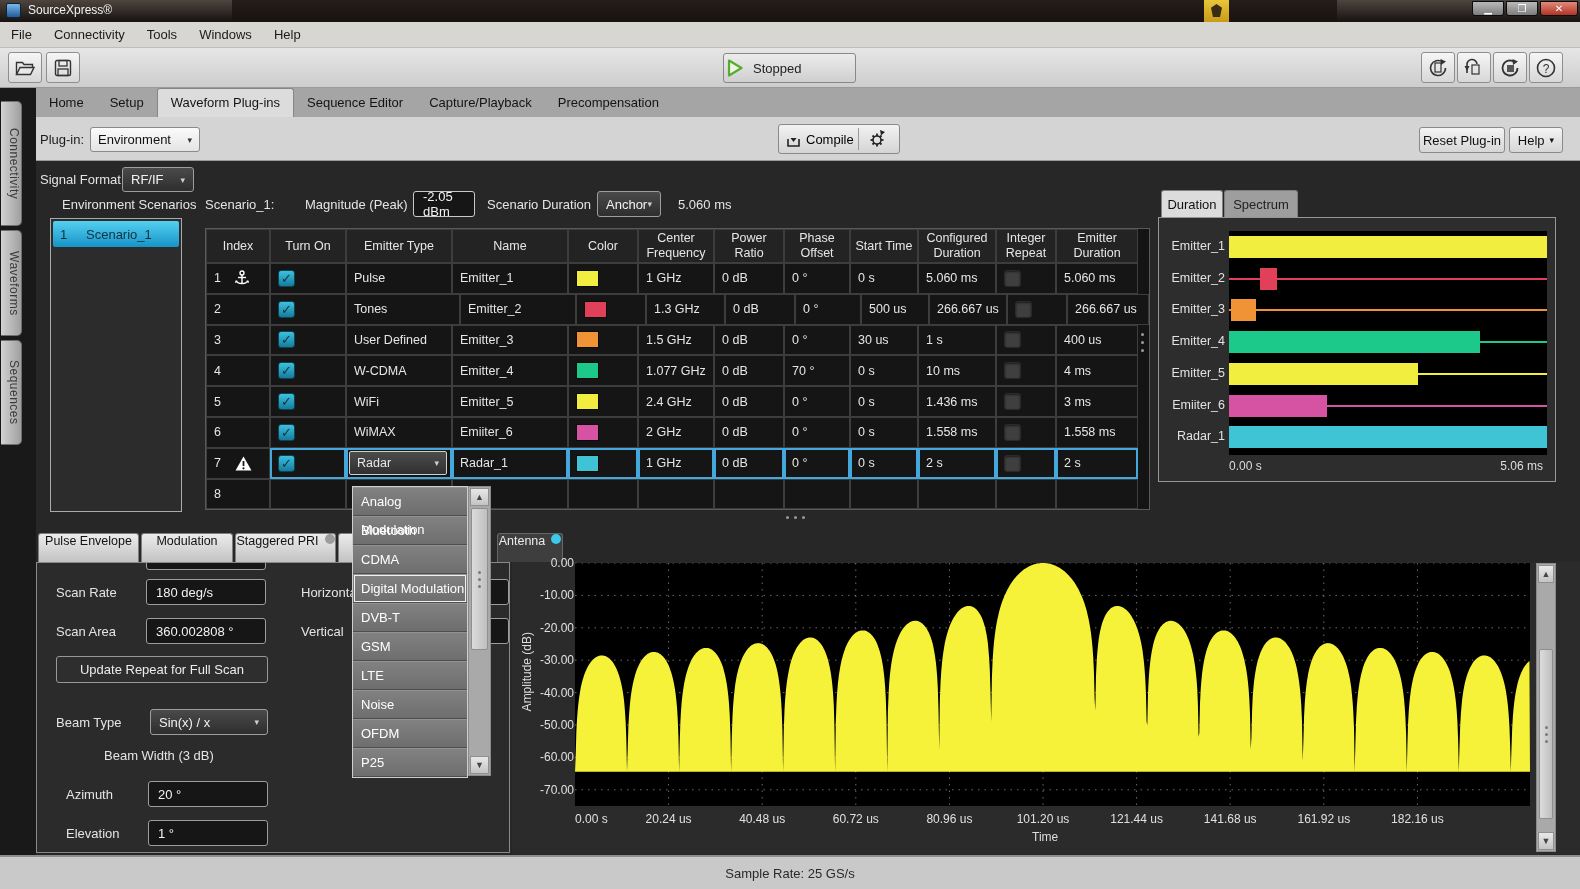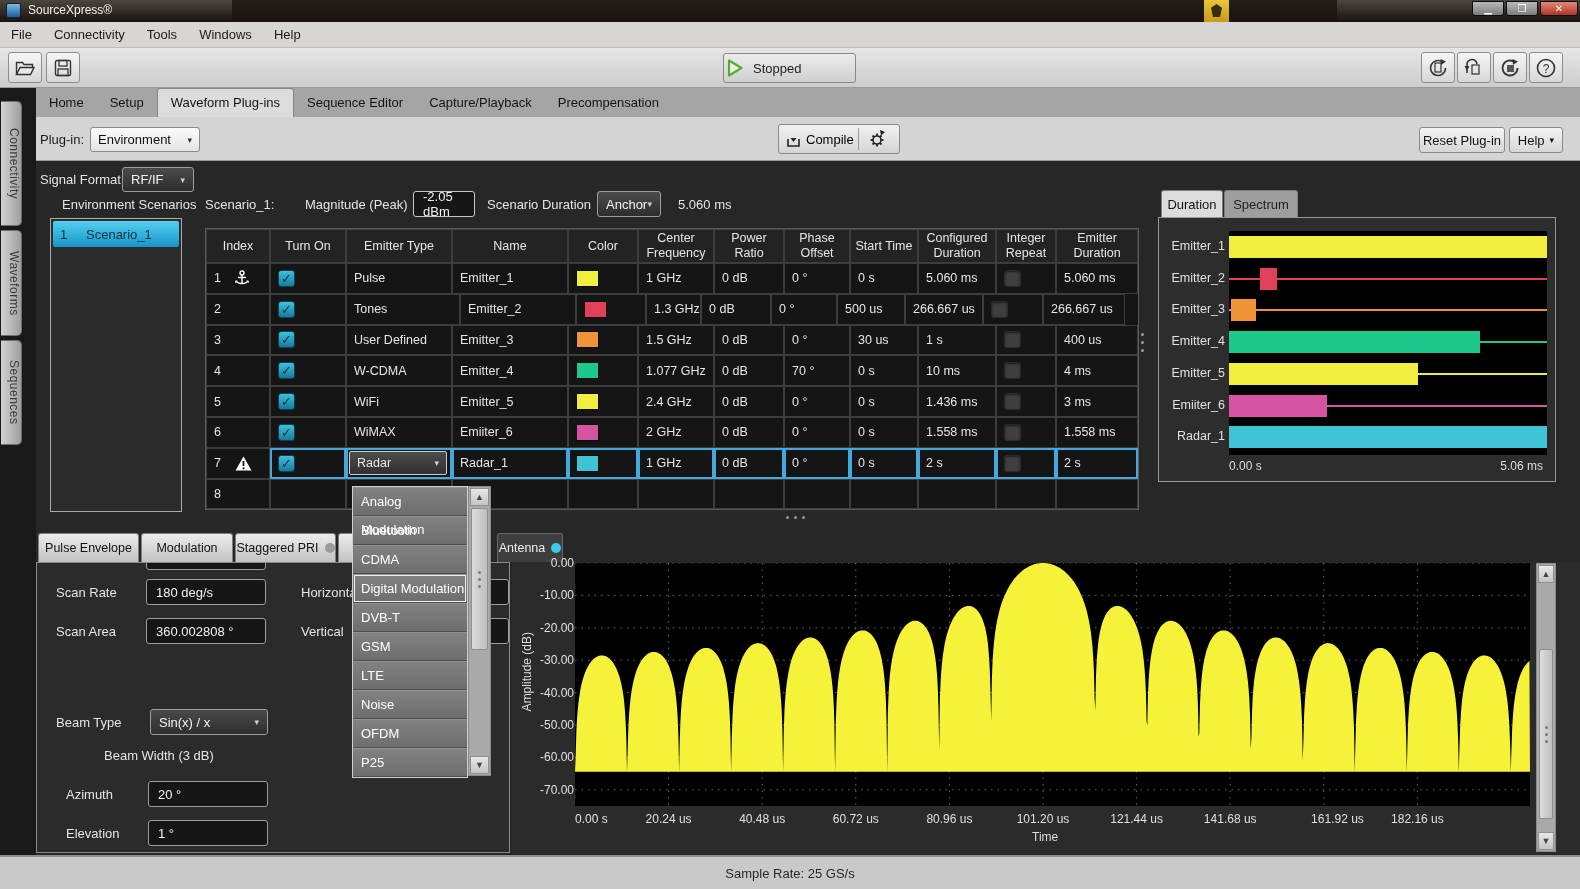--- a/index.html
+++ b/index.html
@@ -86,21 +86,21 @@
   .ptab.on{background:#dcdcdc;color:#111;z-index:2;}
   .ptab.off2{background:#9e9e9e;color:#222;}
   #duration-panel{position:absolute;left:1122px;top:56px;width:398px;height:265px;background:#2d2d2d;border:1px solid #979797;box-sizing:border-box;}
   #duration-plot{position:absolute;left:70px;top:13px;width:318px;height:224px;background:#000;}
   .dur-label{position:absolute;width:58px;text-align:right;font-size:12.5px;color:#e2e2e2;right:330px;}
   .dur-line{position:absolute;height:2px;}
   .dur-block{position:absolute;height:22px;}
   .dur-axis{position:absolute;font-size:12px;color:#dedede;top:241px;}
   
   .btab{position:absolute;top:372px;height:29px;background:linear-gradient(#ececec,#c2c2c2);border:1px solid #7e7e7e;
-      border-bottom:none;border-radius:3px 3px 0 0;font-size:12.5px;color:#111;display:flex;align-items:center;
+      border-bottom:none;border-radius:3px 3px 0 0;font-size:12.5px;color:#111;display:flex;align-items:flex-start;
       justify-content:center;gap:6px;box-sizing:border-box;overflow:hidden;}
   .btab.on{background:#3e3e3e;color:#ececec;border-color:#666;}
   .dot{width:10px;height:10px;border-radius:50%;}
   #form-panel{position:absolute;left:0px;top:401px;width:474px;height:291px;background:#2b2b2b;border:1px solid #8a8a8a;
       box-sizing:border-box;overflow:hidden;}
   #plot-panel{position:absolute;left:476px;top:401px;width:1068px;height:292px;background:#2b2b2b;}
   #antenna-plot{position:absolute;left:63px;top:1px;width:955px;height:243px;background:#000;}
   .ytick{position:absolute;width:52px;text-align:right;font-size:12px;color:#e0e0e0;right:1006px;}
   .xtick{position:absolute;top:250px;width:80px;margin-left:-40px;text-align:center;font-size:12px;color:#e0e0e0;}
   #amp-label{position:absolute;left:8px;top:70px;font-size:12px;color:#dedede;writing-mode:vertical-rl;transform:rotate(180deg);}
@@ -329,21 +329,21 @@
           <span>2</span>
         </div>
         <div class="tcell" style="width: 76px; height: 30.8px;">
           <div class="cbox">✓</div>
         </div>
         <div class="tcell" style="width: 114px; height: 30.8px;">Tones</div>
         <div class="tcell" style="width: 116px; height: 30.8px;">Emitter_2</div>
         <div class="tcell" style="width: 70px; height: 30.8px;">
           <div class="swatch" style="background:#e04158"></div>
         </div>
-        <div class="tcell" style="width: 55px; height: 30.8px;">1.3 GHz</div>
+        <div class="tcell" style="width: 79px; height: 30.8px;">1.3 GHz</div>
         <div class="tcell" style="width: 70px; height: 30.8px;">0 dB</div>
         <div class="tcell" style="width: 66px; height: 30.8px;">0 °</div>
         <div class="tcell" style="width: 68px; height: 30.8px;">500 us</div>
         <div class="tcell" style="width: 78px; height: 30.8px;">266.667 us</div>
         <div class="tcell" style="width: 60px; height: 30.8px;">
           <div class="cbox off"></div>
         </div>
         <div class="tcell" style="width: 82px; height: 30.8px;">266.667 us</div>
       </div>
       <div class="trow">
@@ -551,20 +551,23 @@
 
   <div id="form-panel">
     <div class="dinput" style="left:109px;top:-19px;width:120px;height:26px;"></div>
     <div class="lbl" style="left:19px;top:22px;">Scan Rate</div>
     <div class="dinput" style="left:109px;top:16px;width:120px;height:26px;">
       <span>180 deg/s</span>
     </div>
     <div class="lbl" style="left:19px;top:61px;">Scan Area</div>
     <div class="dinput" style="left:109px;top:55px;width:120px;height:26px;">
       <span>360.002808 °</span>
+    </div>
+    <div class="dbtn" style="left:19px;top:93px;width:212px;height:27px;">
+      <span>Update Repeat for Full Scan</span>
     </div>
     <div class="lbl" style="left:19px;top:152px;">Beam Type</div>
     <div class="dcombo" style="left:113px;top:146px;width:118px;height:26px;">
       <span>Sin(x) / x</span>
       <span class="caret">▾</span>
     </div>
     <div class="lbl" style="left:19px;top:185px;margin-left:48px;">Beam Width (3 dB)</div>
     <div class="lbl" style="left:29px;top:224px;">Azimuth</div>
     <div class="dinput" style="left:111px;top:218px;width:120px;height:26px;">
       <span>20 °</span>
@@ -615,21 +618,21 @@
       </div>
     <div id="ant-xticks">
         <div class="xtick" style="left: 63px; margin-left: 0px; text-align: left;">0.00 s</div>
         <div class="xtick" style="left: 156.604px;">20.24 us</div>
         <div class="xtick" style="left: 250.208px;">40.48 us</div>
         <div class="xtick" style="left: 343.812px;">60.72 us</div>
         <div class="xtick" style="left: 437.415px;">80.96 us</div>
         <div class="xtick" style="left: 531.019px;">101.20 us</div>
         <div class="xtick" style="left: 624.623px;">121.44 us</div>
         <div class="xtick" style="left: 718.227px;">141.68 us</div>
-        <div class="xtick" style="left: 811.831px; text-align: right;">161.92 us</div>
+        <div class="xtick" style="left: 811.831px;">161.92 us</div>
         <div class="xtick" style="left: 905.435px;">182.16 us</div>
       </div>
     <div id="time-label">Time</div>
     <div class="sbar" style="left:1024px;top:1px;width:20px;height:289px;">
       <div class="sbtn" style="top:1px;">▲</div>
       <div class="sthumb" style="top:85px;height:170px;">
         <div class="grip-dot"></div>
           <div class="grip-dot"></div>
           <div class="grip-dot"></div>
       </div>

